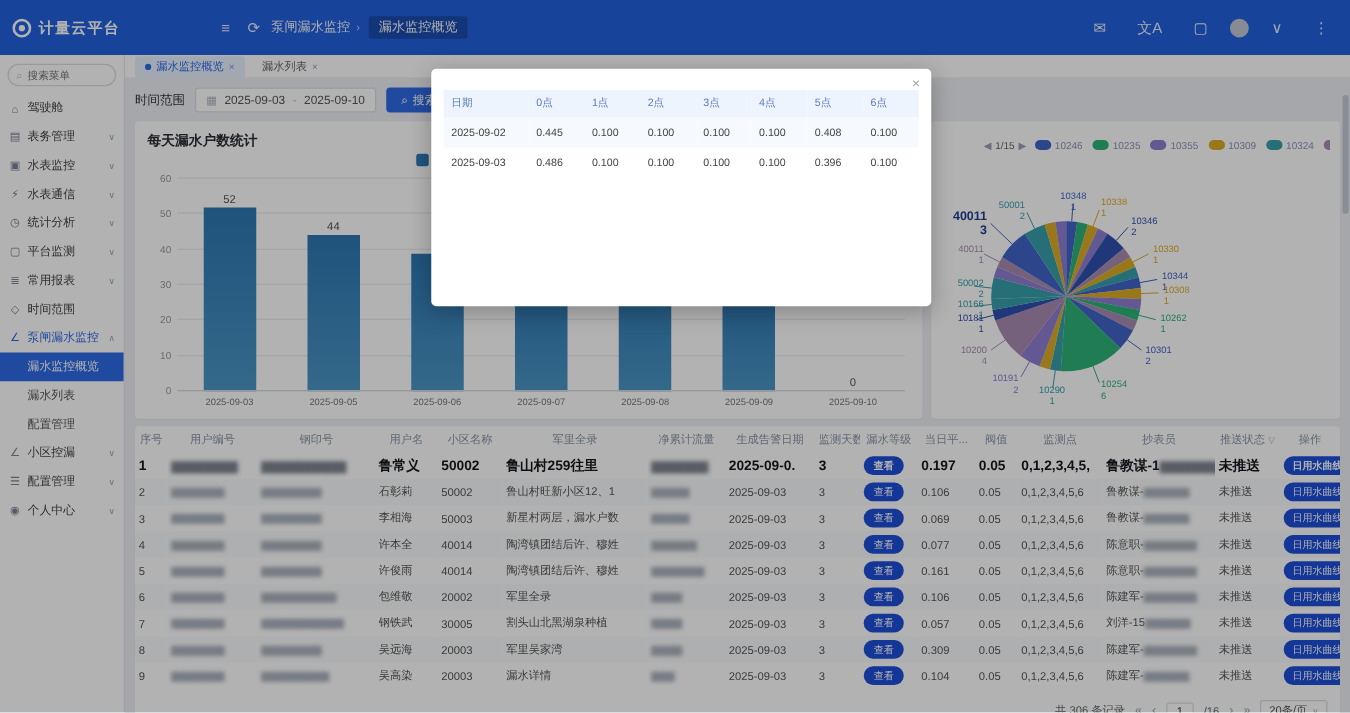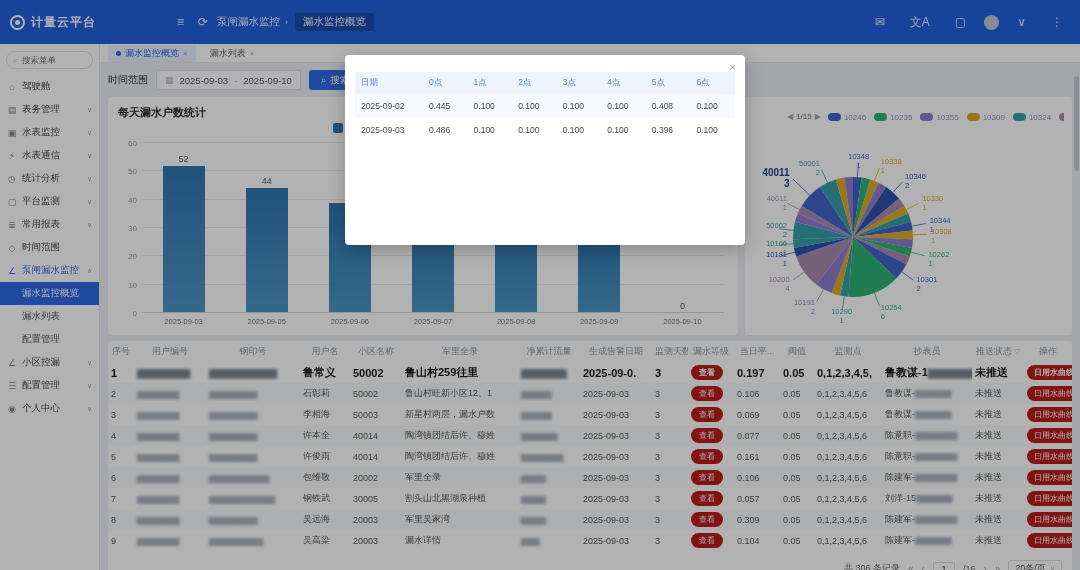--- a/index.html
+++ b/index.html
@@ -89,21 +89,21 @@
   .table-card { flex:1; display:flex; flex-direction:column; overflow:hidden; }
   .table-tabstrip { background:#f5f6f8; border-bottom:1px solid #e8eaee; height:21px; display:flex; }
   .table-tab { background:#fff; font-size:10px; font-weight:bold; color:#2b2f36; padding:0 14px;
     display:flex; align-items:center; border-right:1px solid #e8eaee; }
   table.data { width:100%; border-collapse:collapse; table-layout:fixed; }
   table.data th { font-size:9px; color:#8a94a6; font-weight:normal; text-align:center; padding:4px 3px;
     white-space:nowrap; overflow:hidden; }
   table.data td { font-size:9px; color:#555; padding:3px 3px; white-space:nowrap; overflow:hidden; }
   table.data tr.zebra { background:#fafbfc; }
   table.data tr.first-row td { font-size:11px; font-weight:bold; color:#15181d; }
-  .pill { display:inline-block; background:#b91c1c; color:#fff; border-radius:9px; font-size:8px;
+  .pill { display:inline-block; background:#1d4ed8; color:#fff; border-radius:9px; font-size:8px;
     padding:2px 8px; cursor:pointer; }
   .pill.action { margin-right:5px; padding:2px 7px; }
   .blurred { filter:blur(1.6px); color:#aab2bd; letter-spacing:-1px; }
   tr.first-row .blurred { color:#7e8691; }
   .filter-caret { font-size:7px; color:#aab2bd; }
 
   .pagination { margin-top:auto; display:flex; align-items:center; justify-content:flex-end;
     gap:8px; padding:4px 10px 5px; font-size:9px; color:#666; }
   .pg-ctl { color:#9aa2ae; cursor:pointer; font-size:10px; }
   .pg-current { border:1px solid #d9dde3; border-radius:2px; min-width:22px; text-align:center;

